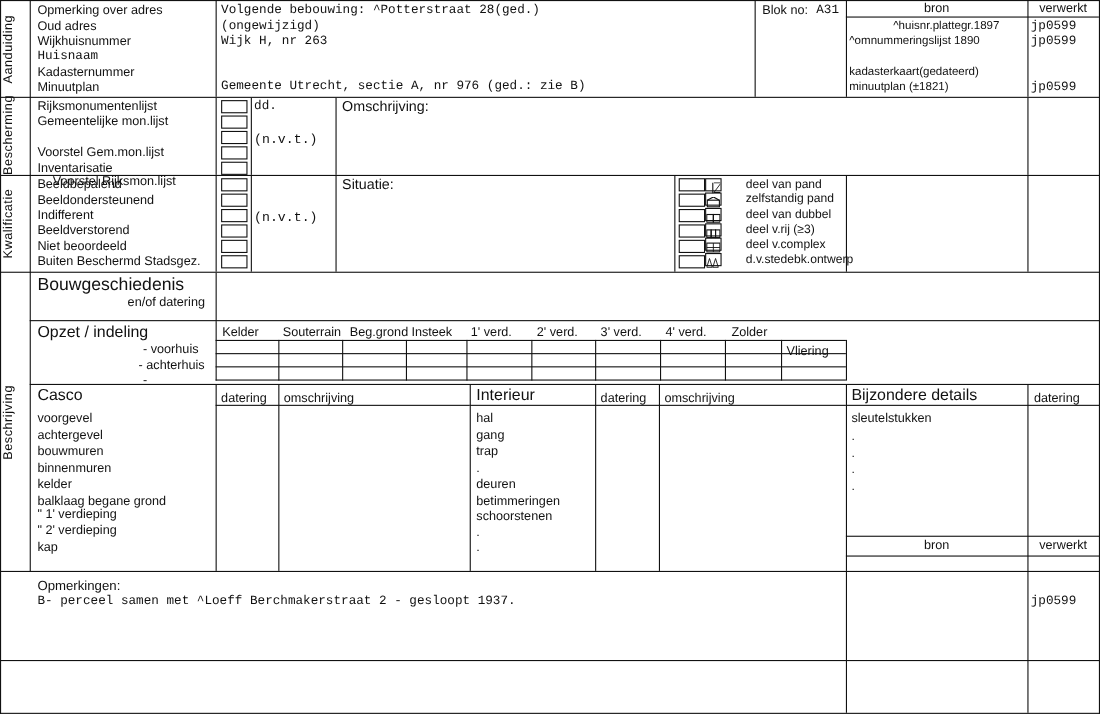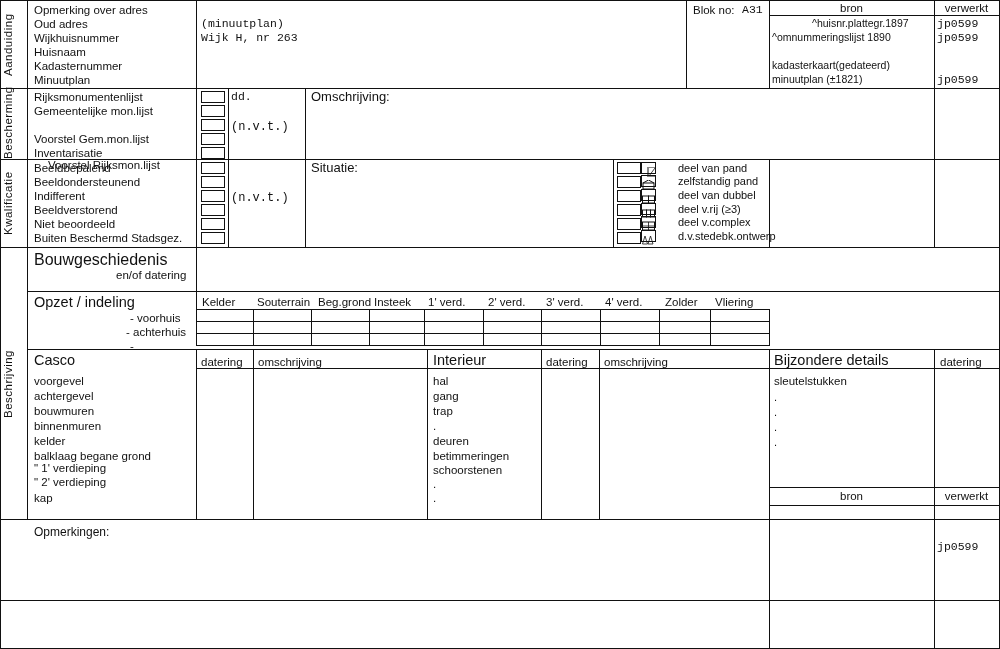--- a/index.html
+++ b/index.html
@@ -56,26 +56,28 @@
   <div class="hline" style="left:0px;top:519px;width:1000px;"></div>
 
   <div class="vline" style="left:196px;top:0px;height:88px;"></div>
   <div class="vline" style="left:686px;top:0px;height:88px;"></div>
   <div class="vline" style="left:769px;top:0px;height:88px;"></div>
   <div class="vline" style="left:934px;top:0px;height:88px;"></div>
 
   <div class="abs lbl" style="left:34px;top:3px;">Opmerking over adres</div>
   <div class="abs lbl" style="left:34px;top:17px;">Oud adres</div>
   <div class="abs lbl" style="left:34px;top:31px;">Wijkhuisnummer</div>
-  <div class="abs lbl" style="left:34px;top:45px;">Huisnaam</div>
+  <div class="abs lbl" style="left:34px;top:45px;font-family:Liberation Mono, monospace;">Huisnaam</div>
   <div class="abs lbl" style="left:34px;top:59px;">Kadasternummer</div>
   <div class="abs lbl" style="left:34px;top:73px;">Minuutplan</div>
 
-  <div class="abs mono11" style="left:201px;top:17px;">(minuutplan)</div>
+  <div class="abs mono11" style="left:201px;top:3px;">Volgende bebouwing: ^Potterstraat 28(ged.)</div>
+  <div class="abs mono11" style="left:201px;top:17px;">(ongewijzigd)</div>
   <div class="abs mono11" style="left:201px;top:31px;">Wijk H, nr 263</div>
+  <div class="abs mono11" style="left:201px;top:72px;">Gemeente Utrecht, sectie A, nr 976 (ged.: zie B)</div>
 
   <div class="abs lbl" style="left:693px;top:3px;">Blok no:</div>
   <div class="abs mono11" style="left:742px;top:3px;">A31</div>
 
   <div class="abs lbl ctr" style="left:769px;top:1px;width:165px;height:14px;">bron</div>
   <div class="abs lbl ctr" style="left:934px;top:1px;width:65px;height:14px;">verwerkt</div>
   <div class="hline" style="left:769px;top:15px;width:230px;"></div>
 
   <div class="abs lbl-s" style="left:812px;top:17px;">^huisnr.plattegr.1897</div>
   <div class="abs mono11" style="left:937px;top:17px;">jp0599</div>
@@ -214,21 +216,21 @@
 
   <div class="abs lbl" style="left:202px;top:295px;">Kelder</div>
   <div class="abs lbl" style="left:257px;top:295px;">Souterrain</div>
   <div class="abs lbl" style="left:318px;top:295px;">Beg.grond</div>
   <div class="abs lbl" style="left:374px;top:295px;">Insteek</div>
   <div class="abs lbl" style="left:428px;top:295px;">1' verd.</div>
   <div class="abs lbl" style="left:488px;top:295px;">2' verd.</div>
   <div class="abs lbl" style="left:546px;top:295px;">3' verd.</div>
   <div class="abs lbl" style="left:605px;top:295px;">4' verd.</div>
   <div class="abs lbl" style="left:665px;top:295px;">Zolder</div>
-  <div class="abs lbl" style="left:715px;top:295px;text-align:right;">Vliering</div>
+  <div class="abs lbl" style="left:715px;top:313px;text-align:right;">Vliering</div>
 
   <div class="hline" style="left:196px;top:309px;width:573px;"></div>
   <div class="hline" style="left:196px;top:321px;width:573px;"></div>
   <div class="hline" style="left:196px;top:333px;width:573px;"></div>
   <div class="hline" style="left:196px;top:345px;width:573px;"></div>
   <div class="vline" style="left:253px;top:309px;height:37px;"></div>
   <div class="vline" style="left:311px;top:309px;height:37px;"></div>
   <div class="vline" style="left:369px;top:309px;height:37px;"></div>
   <div class="vline" style="left:424px;top:309px;height:37px;"></div>
   <div class="vline" style="left:483px;top:309px;height:37px;"></div>
@@ -290,19 +292,20 @@
   <div class="abs dot" style="left:774px;top:406px;">.</div>
   <div class="abs dot" style="left:774px;top:421px;">.</div>
   <div class="abs dot" style="left:774px;top:436px;">.</div>
 
   <div class="hline" style="left:769px;top:487px;width:231px;"></div>
   <div class="abs lbl ctr" style="left:769px;top:488px;width:165px;height:16px;">bron</div>
   <div class="abs lbl ctr" style="left:934px;top:488px;width:65px;height:16px;">verwerkt</div>
   <div class="hline" style="left:769px;top:505px;width:231px;"></div>
 
   <div class="abs lbl" style="left:34px;top:525px;font-size:12px;">Opmerkingen:</div>
+  <div class="abs mono11" style="left:34px;top:540px;">B- perceel samen met ^Loeff Berchmakerstraat 2 - gesloopt 1937.</div>
   <div class="abs mono11" style="left:937px;top:540px;">jp0599</div>
 
   <div class="vline" style="left:769px;top:519px;height:129px;"></div>
   <div class="vline" style="left:934px;top:519px;height:129px;"></div>
   <div class="hline" style="left:0px;top:600px;width:1000px;"></div>
 
 </div>
 
 </body></html>

